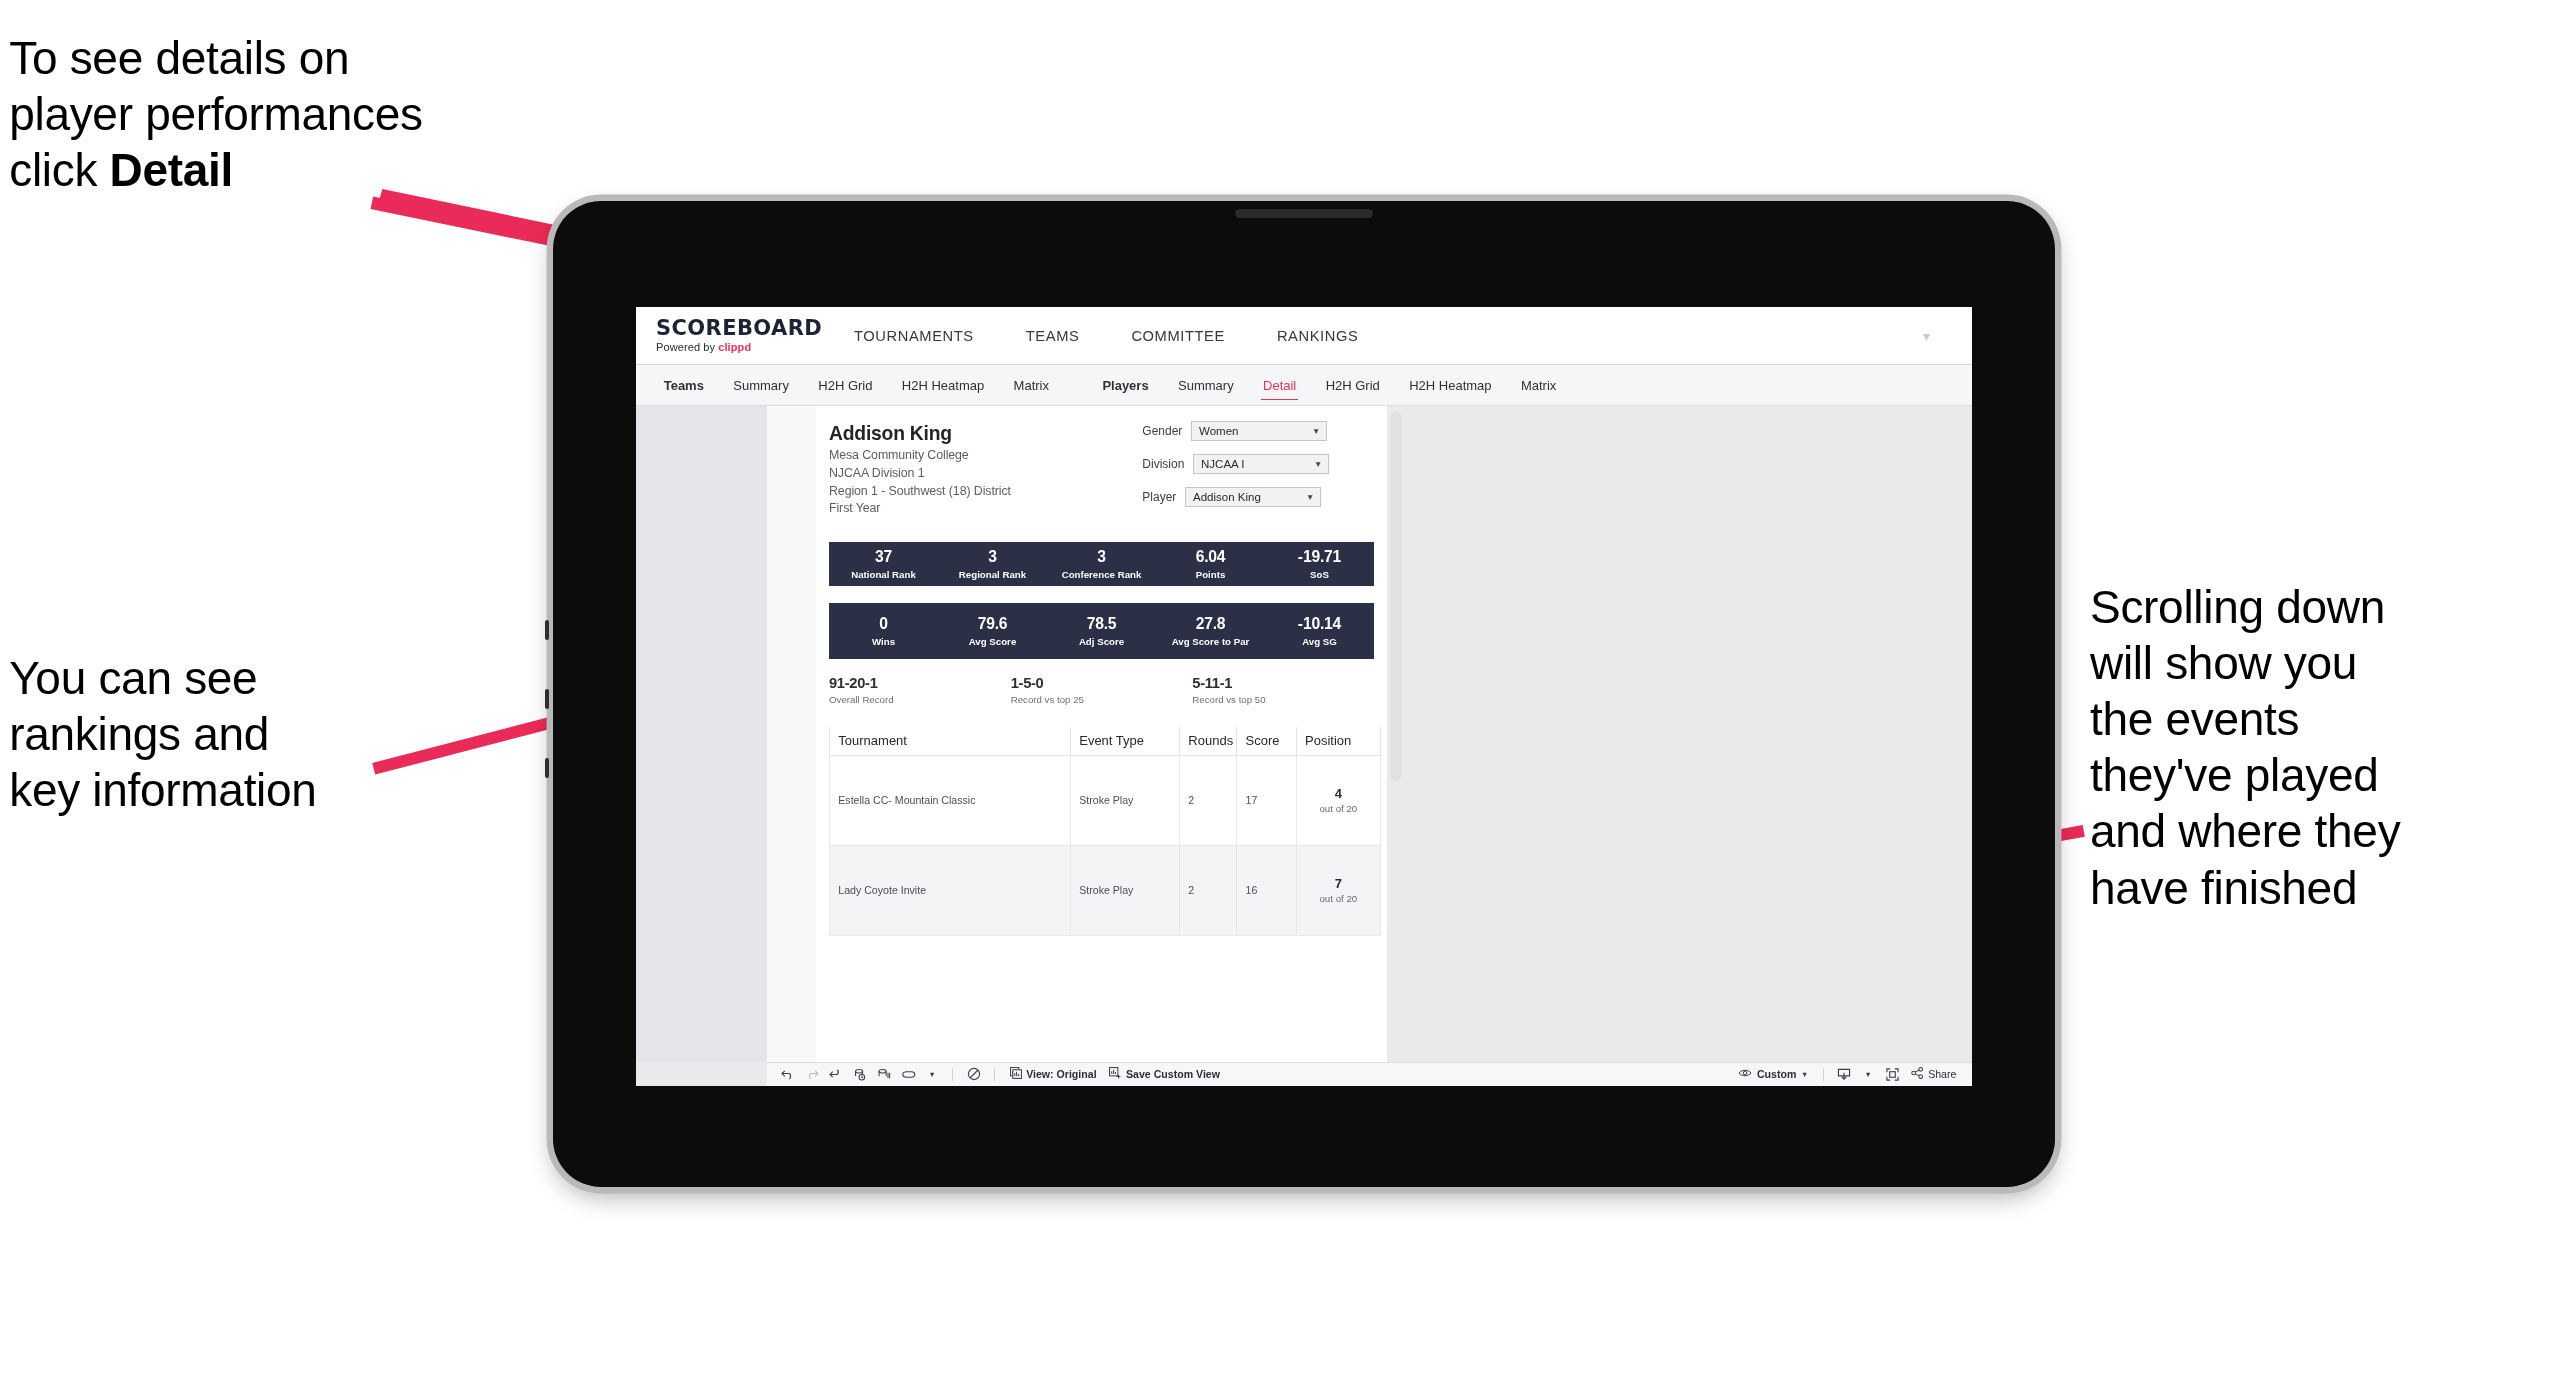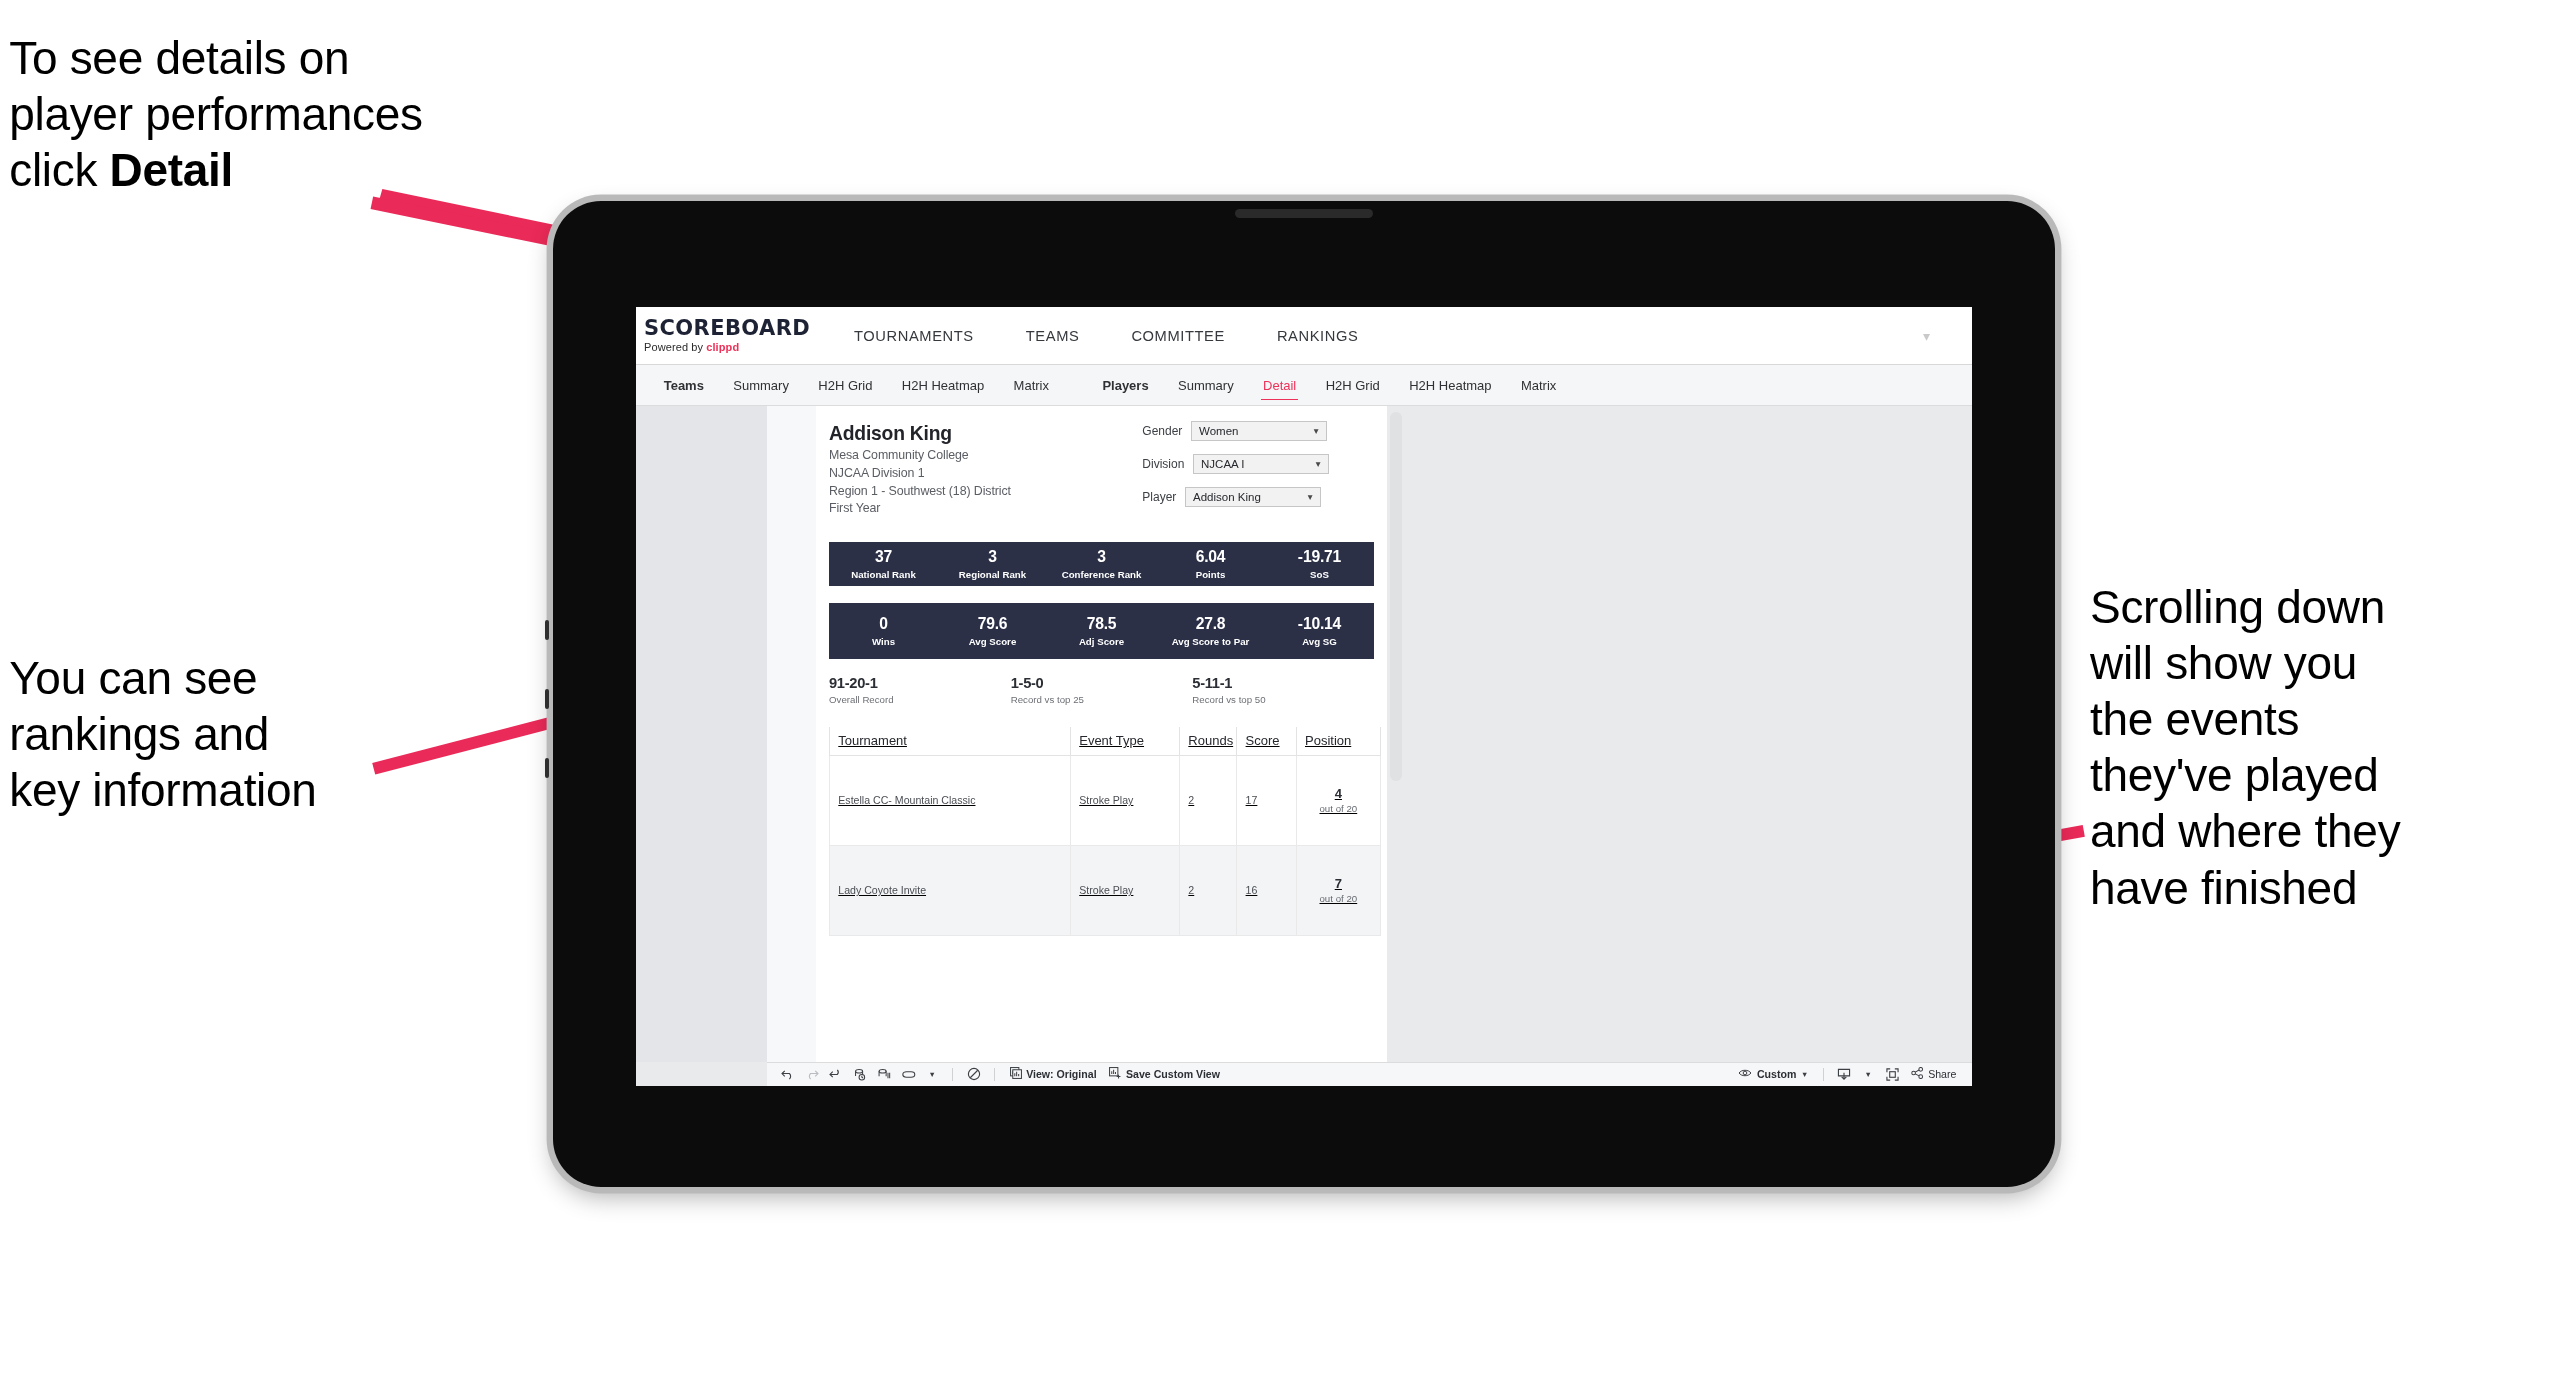--- a/index.html
+++ b/index.html
@@ -55,21 +55,21 @@
     overflow: hidden;
   }
 
   
   #site-header {
     height: 58px; background: #ffffff;
     display: flex; align-items: center;
     border-bottom: 0.9px solid #d8d8d8;
     position: relative;
   }
-  #brand { width: 181px; padding-left: 8px; flex: none; }
+  #brand { width: 181px; padding-left: 20px; flex: none; }
   #brand-title {
     font-family: "DejaVu Sans", sans-serif;
     font-weight: 700; font-size: 21px; color: #1d2234;
     letter-spacing: 0.4px; line-height: 1;
   }
   #brand-sub { font-size: 11px; color: #2b2b2b; margin-top: 2.8px; letter-spacing: 0.1px; }
   #brand-sub .clippd { color: #ee3158; font-weight: 700; }
   #site-nav { display: flex; align-items: center; gap: 0; margin-left: 11px; }
   .site-nav-item {
     font-size: 14.7px; color: #35383d; letter-spacing: 0.6px;
@@ -150,21 +150,21 @@
 
   
   #record-row { position: absolute; left: 13px; top: 269px; width: 545px; display: flex; }
   .rec-cell { flex: 1; display: flex; flex-direction: column; align-items: flex-start; }
   .rec-val { font-size: 14.7px; font-weight: 700; color: #2b2e34; letter-spacing: -0.3px; }
   .rec-lbl { font-size: 9.7px; color: #6c6f75; margin-top: 2.8px; }
 
   
   #tourney-table {
     position: absolute; left: 13px; top: 321px; width: 552px;
-    border-collapse: collapse; table-layout: fixed; text-decoration: underline;
+    border-collapse: collapse; table-layout: fixed;
   }
   #tourney-table th {
     text-align: left; font-size: 13px; font-weight: 400; color: #26282d;
     padding: 6.4px 8.3px; border: 0.9px solid #e3e3e3; background: #ffffff;
     border-top: none;
   }
   #tourney-table td {
     font-size: 10.6px; color: #4b4e54; padding: 8.3px;
     border: 0.9px solid #e9e9e9; height: 90px; vertical-align: middle;
   }

